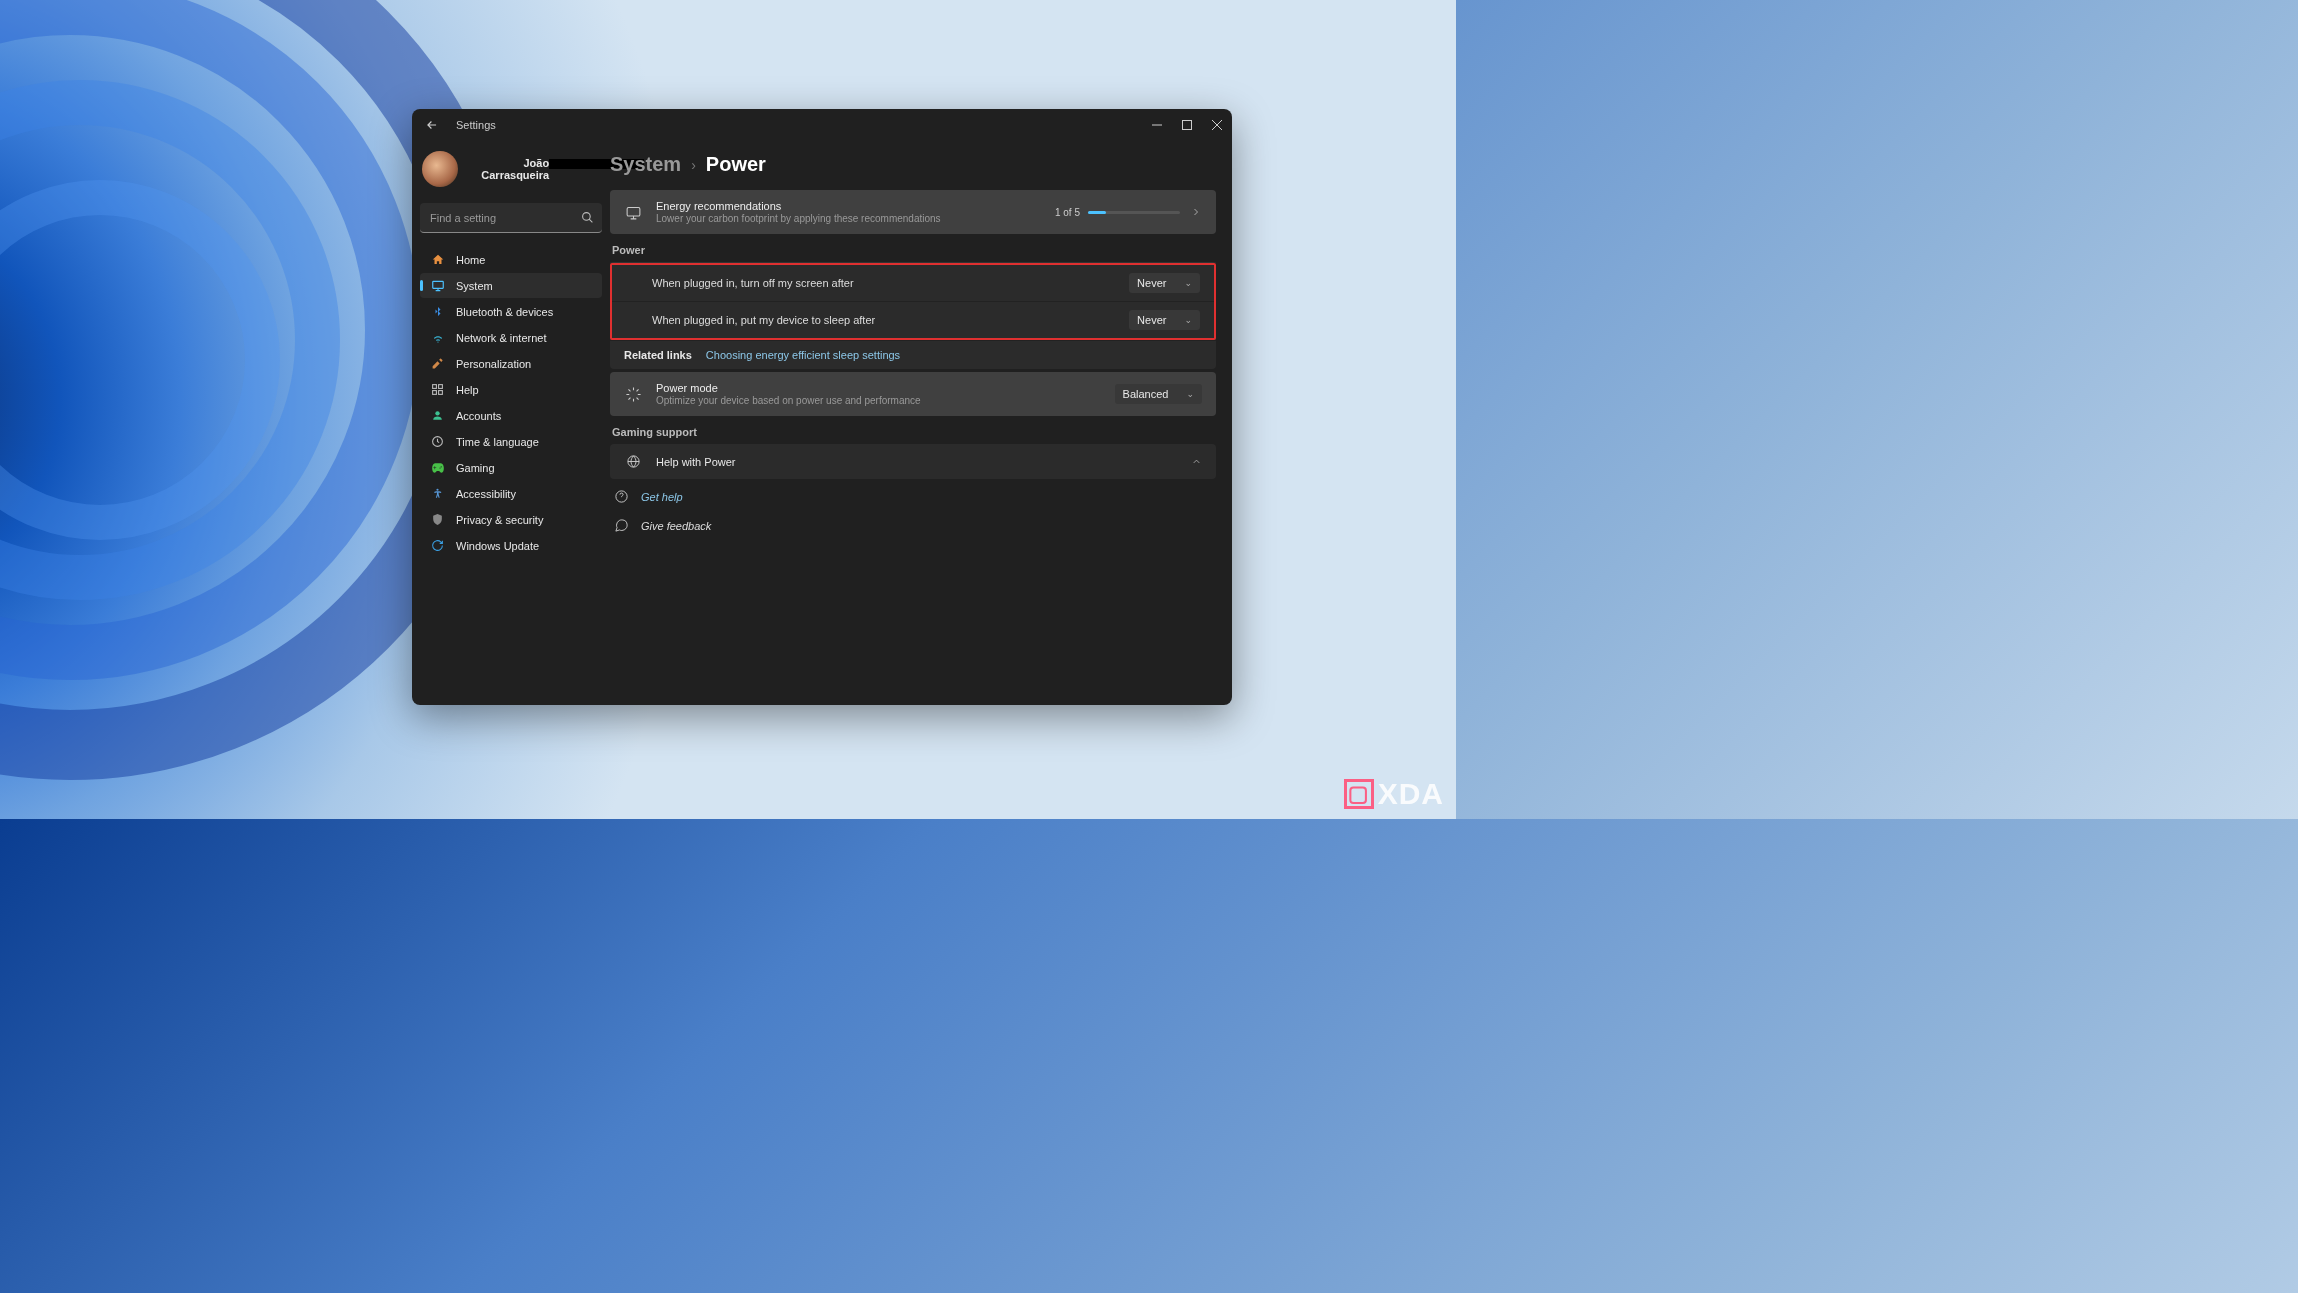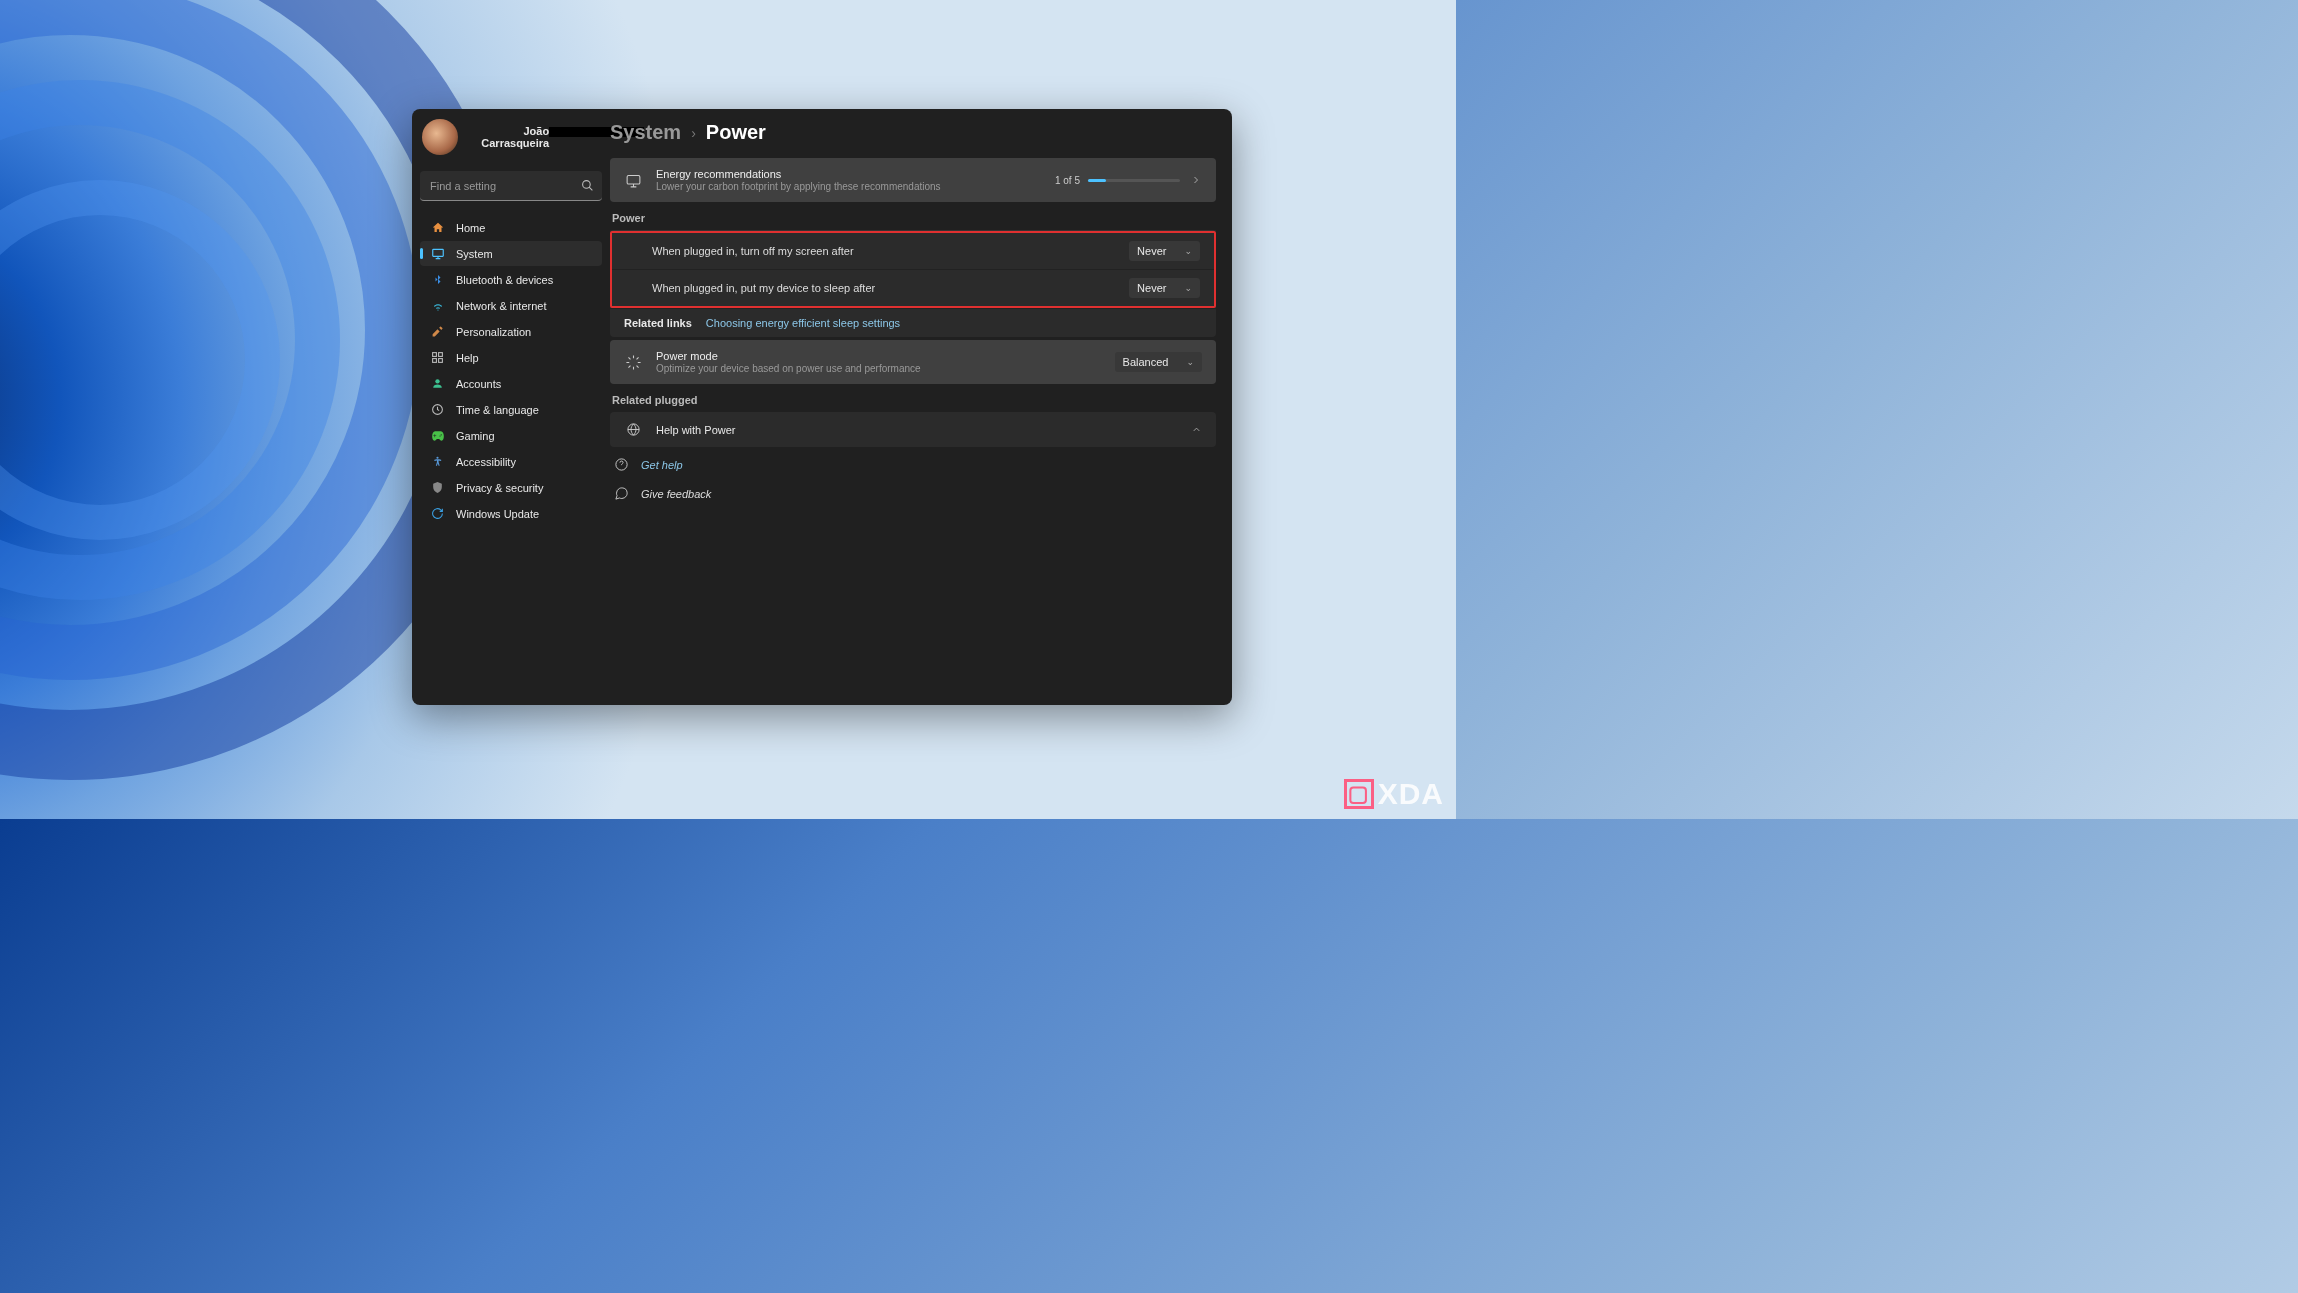--- a/index.html
+++ b/index.html
@@ -133,20 +133,47 @@
 <body>
 
 <div class="wallpaper">
   <div class="swirl s1"></div>
   <div class="swirl s2"></div>
   <div class="swirl s3"></div>
   <div class="swirl s4"></div>
 </div>
 
 <div class="window">
+  <div class="titlebar">
+    <div class="titlebar-left">
+      <div class="back-btn">
+        <svg width="14" height="14" viewBox="0 0 24 24" fill="none" stroke="#ccc" stroke-width="2">
+            <path d="M19 12H5M11 18l-6-6 6-6"></path>
+          </svg>
+      </div>
+      <span class="title-text">Settings</span>
+    </div>
+    <div class="win-controls">
+      <div class="win-btn">
+          <svg width="10" height="10" viewBox="0 0 10 10">
+            <path d="M0 5h10" stroke="#ccc" stroke-width="1"></path>
+          </svg>
+        </div>
+      <div class="win-btn">
+          <svg width="10" height="10" viewBox="0 0 10 10">
+            <rect x="0.5" y="0.5" width="9" height="9" fill="none" stroke="#ccc" stroke-width="1"></rect>
+          </svg>
+        </div>
+      <div class="win-btn close">
+          <svg width="10" height="10" viewBox="0 0 10 10">
+            <path d="M0 0l10 10M10 0L0 10" stroke="#ccc" stroke-width="1"></path>
+          </svg>
+        </div>
+    </div>
+  </div>
 
   <div class="content">
     <div class="sidebar">
       <div class="profile">
         <div class="avatar"></div>
         <div class="profile-text">
           <span class="profile-name">João Carrasqueira</span>
           <div class="profile-email"></div>
         </div>
       </div>
@@ -339,21 +366,21 @@
             <div class="card-title">Power mode</div>
             <div class="card-sub">Optimize your device based on power use and performance</div>
           </div>
           <div class="dropdown">
             <span>Balanced</span>
             <span class="dd-chev">⌄</span>
           </div>
         </div>
       </div>
 
-      <div class="section-label">Related plugged</div>
+      <div class="section-label">Gaming support</div>
 
       <div class="expander">
         <div class="exp-header">
           <div class="card-icon">
             <svg width="15" height="15" viewBox="0 0 24 24" fill="none" stroke="#ccc" stroke-width="1.5">
                 <circle cx="12" cy="12" r="9"></circle>
                 <path d="M3 12h18M12 3c2.5 2.5 4 6 4 9s-1.5 6.5-4 9c-2.5-2.5-4-6-4-9s1.5-6.5 4-9z"></path>
               </svg>
           </div>
           <div class="exp-title">Help with Power</div>

